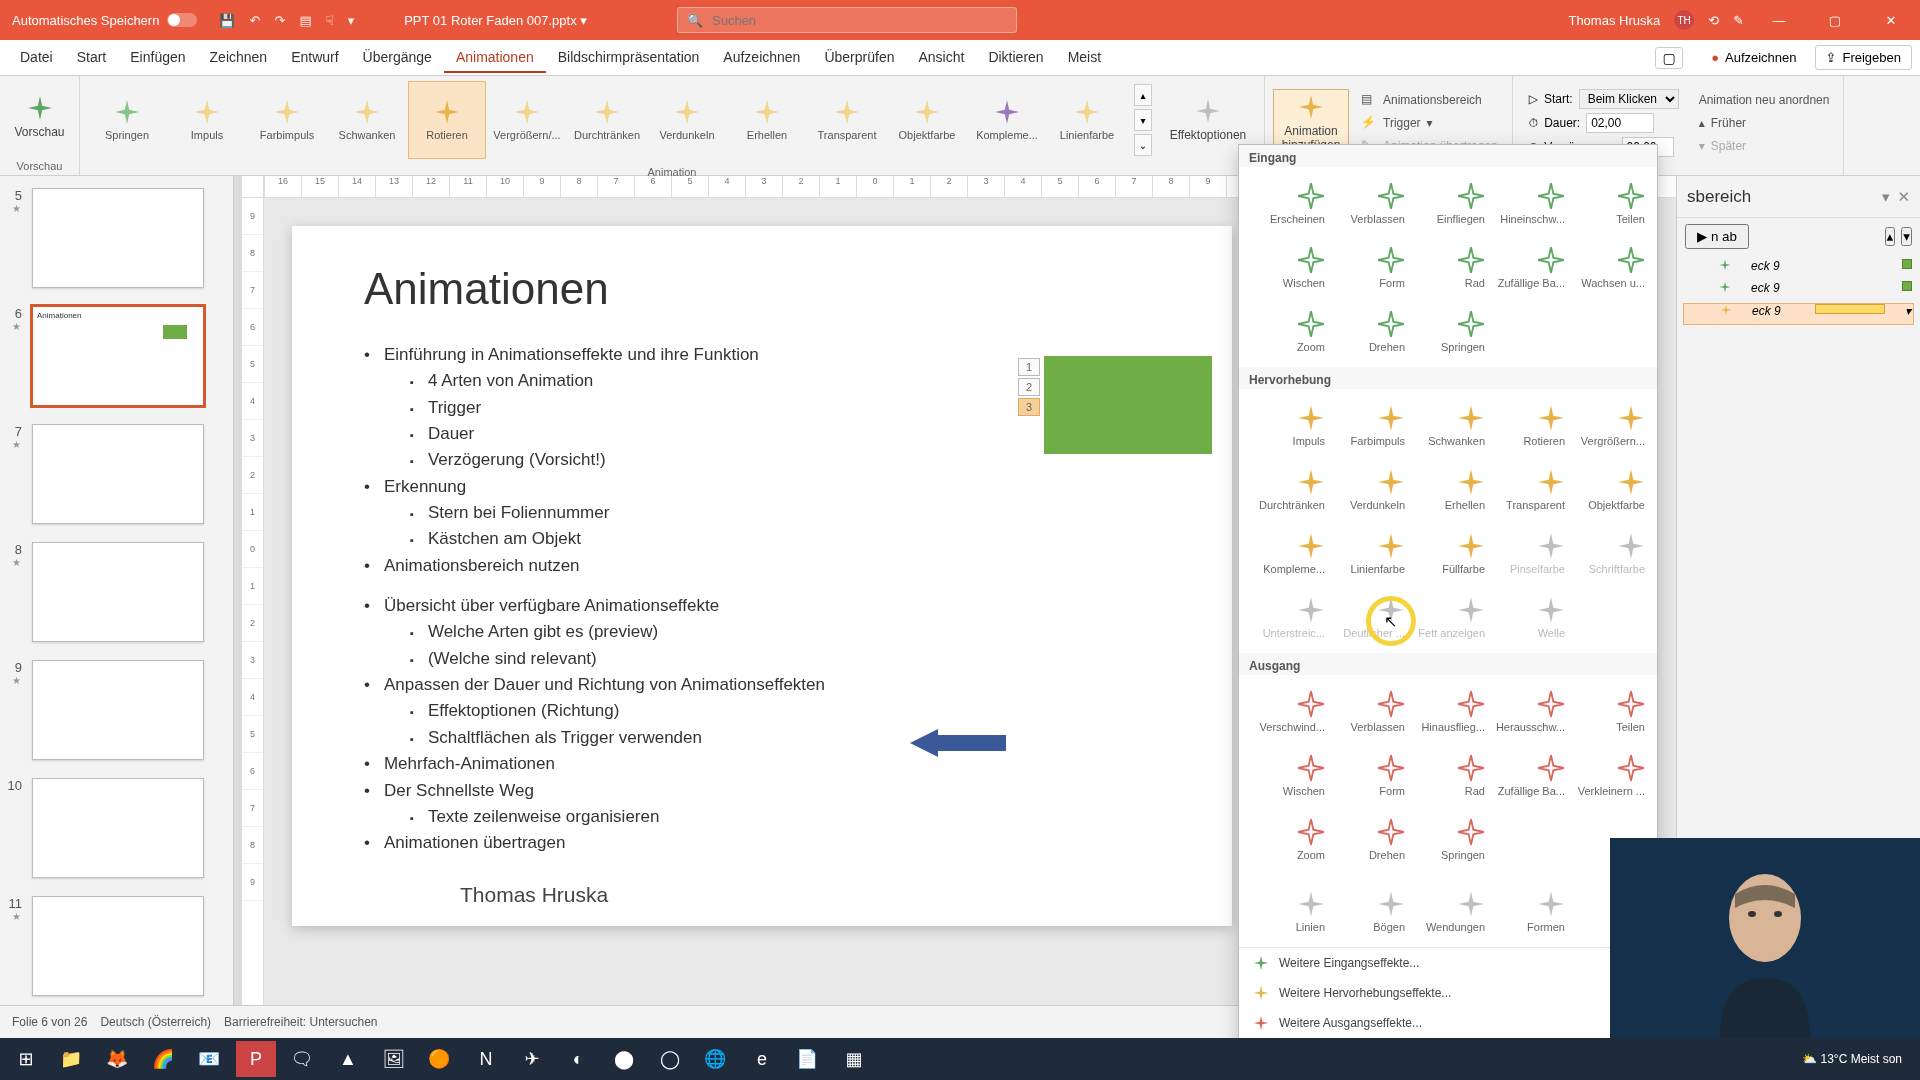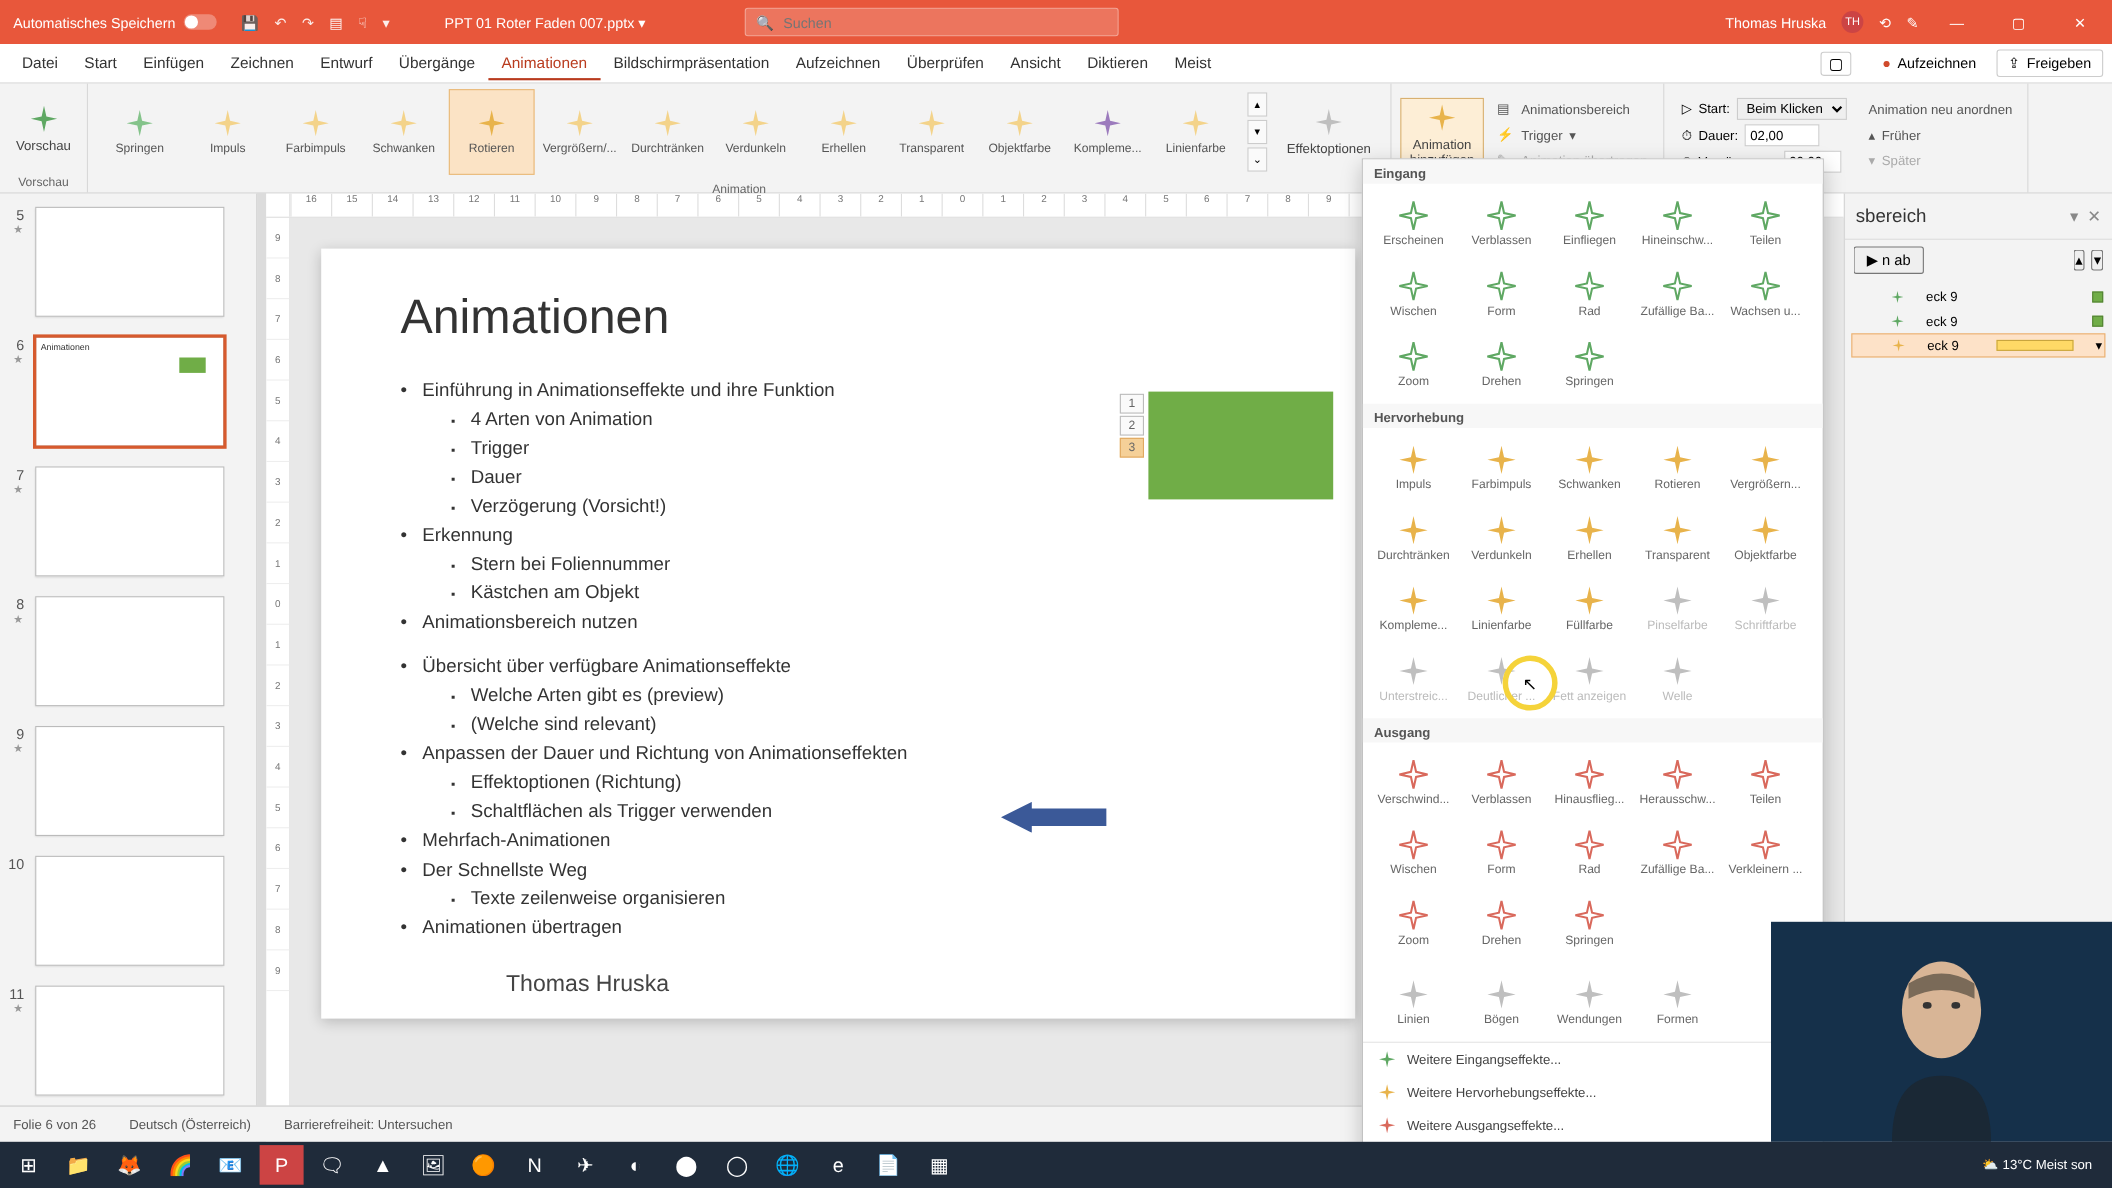--- a/index.html
+++ b/index.html
@@ -88,39 +88,39 @@
 .bluearrow { position:absolute; top:503px; left:618px; width:96px; height:28px; }
 .notes { height:40px; background:#fff; border-top:1px solid #ccc; padding:10px 18px; font-size:14px; color:#888; }
 
 
 .apane { width:244px; background:#f3f3f3; border-left:1px solid #ccc; display:flex; flex-direction:column; }
 .apane .hdr { height:42px; display:flex; align-items:center; justify-content:space-between; padding:0 10px; font-size:17px; color:#333; border-bottom:1px solid #ddd; }
 .apane .hdr .btns span { margin-left:8px; color:#888; cursor:pointer; font-size:15px; }
 .apane .tools { display:flex; align-items:center; gap:6px; padding:6px 8px; font-size:13px; }
 .apane .tools .play { padding:3px 10px; }
 .apane .list { flex:1; padding:4px 6px; font-size:12px; }
-.apane .row { display:flex; align-items:center; gap:20px; height:22px; padding:0 2px; }
+.apane .row { display:flex; align-items:flex-start; gap:20px; height:22px; padding:0 2px;font-style:italic; }
 .apane .row.sel { background:#fde2c8; border:1px solid #e8b070; }
 .apane .row .bar { height:10px; }
 .apane .row .bar.g { width:10px; background:#70ad47; border:1px solid #548235; }
 .apane .row .bar.y { width:70px; background:#ffd966; border:1px solid #c9a53e; }
 
 
 .dropdown { position:absolute; top:144px; left:1238px; width:420px; background:#fff; border:1px solid #bcbcbc; box-shadow:0 6px 18px rgba(0,0,0,.22); z-index:50; font-size:12px; }
 .dropdown .sect { padding:6px 10px 2px; font-weight:600; color:#555; background:#f7f7f7; font-size:12px; }
 .dropdown .grid { display:flex; flex-wrap:wrap; padding:4px 6px; }
-.dropdown .cell { width:80px; height:64px; display:flex; flex-direction:column; align-items:center; justify-content:center; gap:3px; color:#666; font-size:11px; }
+.dropdown .cell { width:80px; height:64px; display:flex; flex-direction:column; align-items:flex-end; justify-content:center; gap:3px; color:#666; font-size:11px; }
 .dropdown .cell.disabled { color:#bbb; }
 .dropdown .cell .st { width:28px; height:28px; }
 .dropdown .moreitems { border-top:1px solid #e4e4e4; }
 .dropdown .moreitem { display:flex; align-items:center; gap:10px; padding:7px 14px; color:#444; }
 .dropdown .moreitem .ic { width:16px; height:16px; }
 
 
-.statusbar { position:absolute; bottom:0; left:0; right:0; height:28px; background:#f3f3f3; border-top:1px solid #ccc; display:flex; align-items:center; gap:30px; padding:16px 12px; font-size:12px; color:#555; }
+.statusbar { position:absolute; bottom:0; left:0; right:0; height:28px; background:#f3f3f3; border-top:1px solid #ccc; display:flex; align-items:center; gap:13px; padding:16px 12px; font-size:12px; color:#555; }
 
 
 .taskbar { position:absolute; bottom:0; left:0; right:0; height:42px; background:#1f2b3a; display:flex; align-items:center; gap:6px; padding:0 6px; z-index:100; }
 .taskbar .tb { width:40px; height:36px; display:flex; align-items:center; justify-content:center; color:#fff; font-size:18px; }
 .taskbar .tray { margin-left:auto; display:flex; align-items:center; gap:12px; color:#fff; font-size:12px; padding-right:12px; }
 
 
 .webcam { position:absolute; bottom:42px; right:0; width:310px; height:200px; background:#15304a; z-index:60; }
 .webcam .figure { position:absolute; inset:0; display:flex; align-items:flex-end; justify-content:center; }
 

